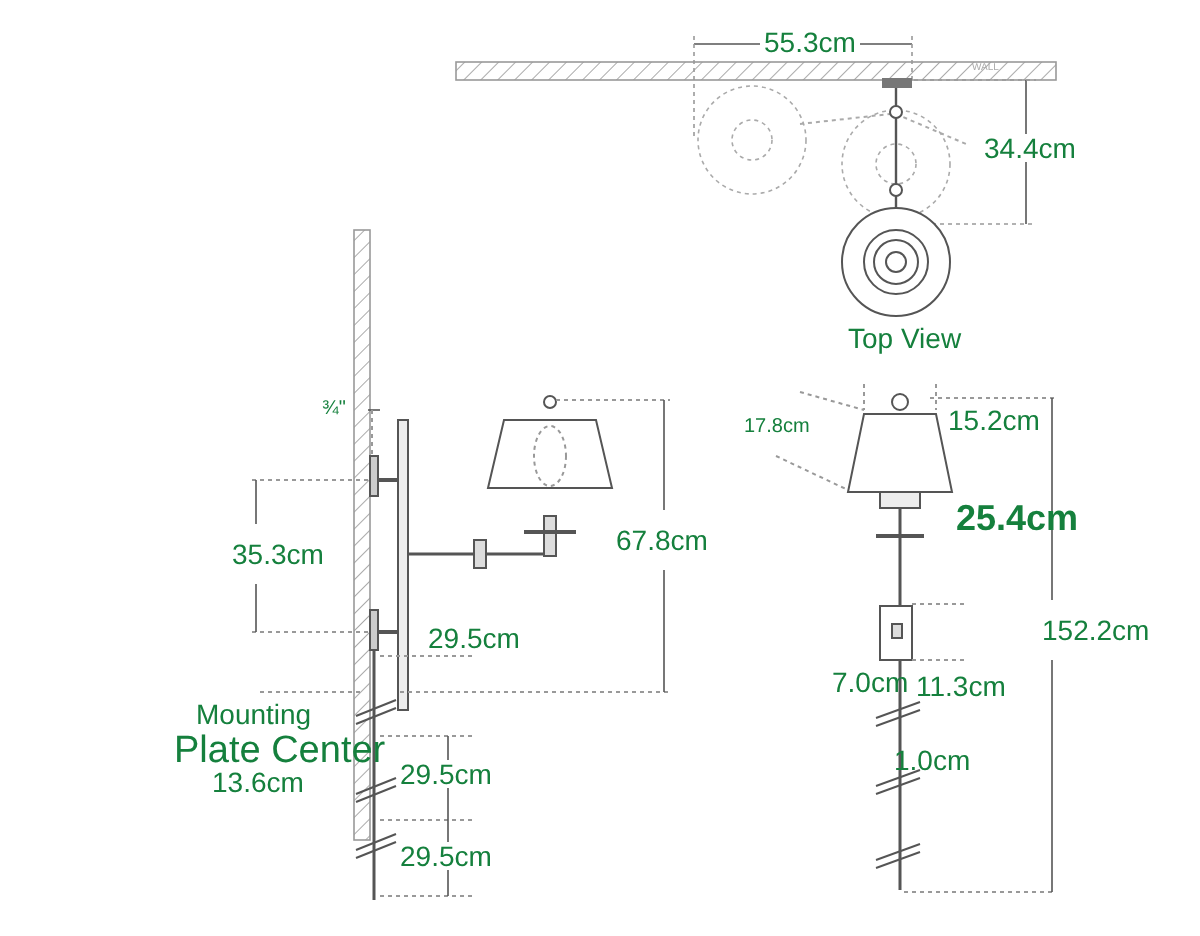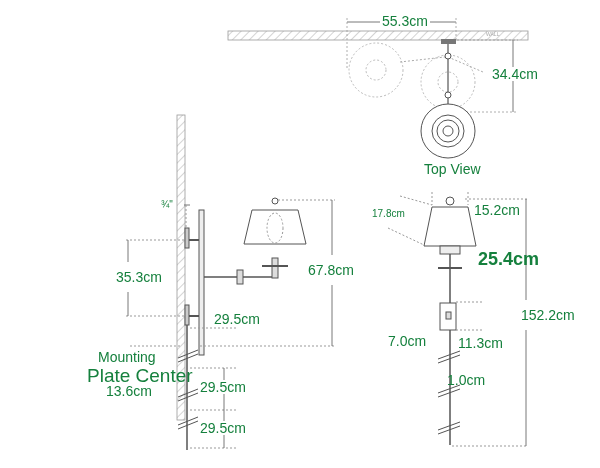--- a/index.html
+++ b/index.html
@@ -133,15 +133,15 @@
 <div class="lbl" style="left:200px;top:380px;font-size:14px;background:#fff;">29.5cm</div>
 <div class="lbl" style="left:200px;top:421px;font-size:14px;background:#fff;">29.5cm</div>
 <div class="lbl lbl-c" style="left:98px;top:350px;font-size:14px;">Mounting</div>
 <div class="lbl lbl-c" style="left:87px;top:366px;font-size:19px;">Plate Center</div>
 <div class="lbl lbl-c" style="left:106px;top:384px;font-size:14px;">13.6cm</div>
 
 <div class="lbl" style="left:474px;top:184px;font-size:14px;margin-top:19px;">15.2cm</div>
 <div class="lbl" style="left:372px;top:209px;font-size:10px;">17.8cm</div>
 <div class="lbl" style="left:478px;top:250px;font-size:18px;font-weight:bold;">25.4cm</div>
 <div class="lbl" style="left:501px;top:308px;font-size:14px;background:#fff;margin-left:20px;">152.2cm</div>
-<div class="lbl" style="left:388px;top:334px;font-size:14px;">7.0cm</div>
+<div class="lbl" style="left:416px;top:334px;font-size:14px;">7.0cm</div>
 <div class="lbl" style="left:458px;top:336px;font-size:14px;text-align:center;">11.3cm</div>
 <div class="lbl" style="left:403px;top:373px;font-size:14px;margin-left:44px;">1.0cm</div>
 
 </body></html>

